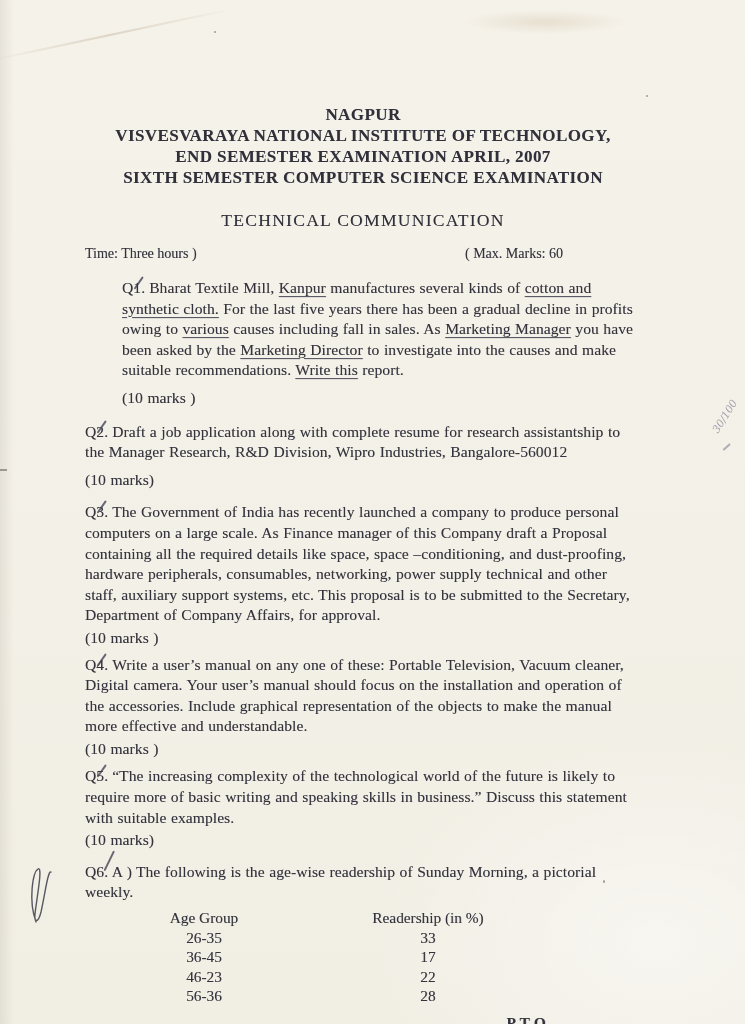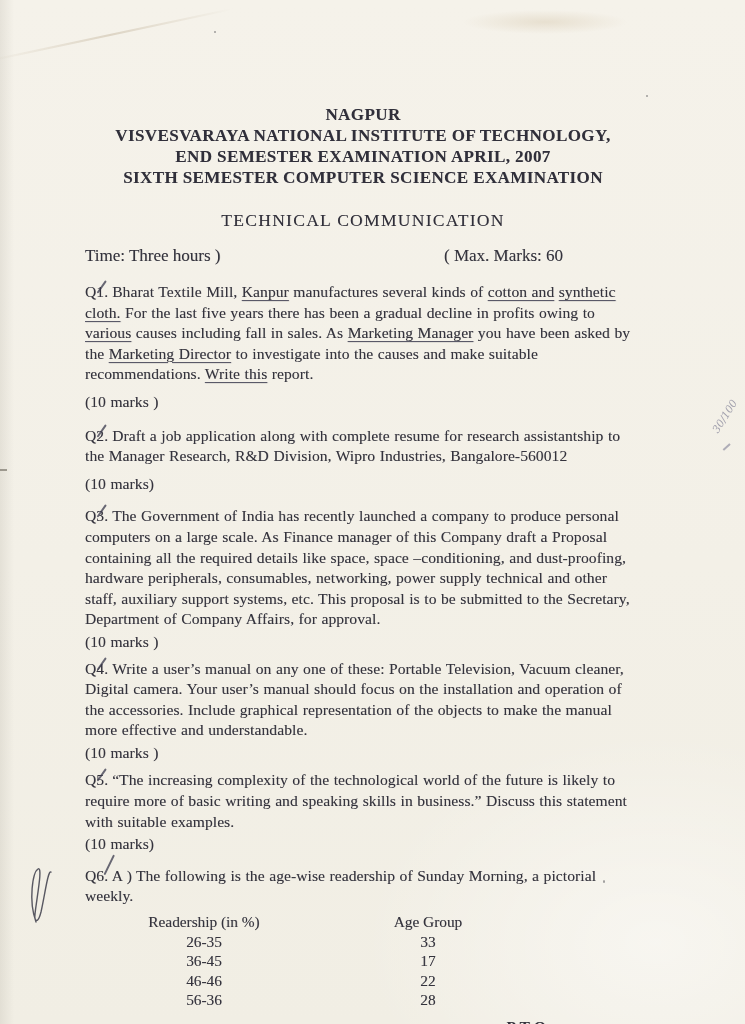--- a/index.html
+++ b/index.html
@@ -26,25 +26,25 @@
   .speck{position:absolute;background:rgba(70,70,76,.5);border-radius:50%;}
   .content{position:absolute;left:85px;top:104px;width:556px;}
   .hline{
     text-align:center;font-weight:700;font-size:17px;line-height:21px;letter-spacing:.4px;color:#302f3a;
   }
   .subject{
     text-align:center;font-weight:400;font-size:17.5px;letter-spacing:1.3px;margin-top:22px;color:#302f3a;
   }
   .meta{
     display:flex;justify-content:space-between;align-items:flex-end;
-    margin-top:15px;padding-right:78px;font-size:17px;
+    margin-top:15px;padding-right:78px;font-size:14px;
   }
   .q{position:relative;font-size:15.5px;line-height:20.6px;letter-spacing:.1px;word-spacing:.5px;}
   .q p{margin:0;}
-  .q1{margin-top:16px;}
+  .q1{margin-top:16px;margin-left:37px;}
   .q2{margin-top:13px;}
   .q3{margin-top:12px;}
   .q4{margin-top:6px;}
   .q5{margin-top:7px;}
   .q6{margin-top:11px;}
   .qnum{position:relative;margin-right:4px;}
   .tick{
     position:absolute;width:15px;height:1.5px;border-radius:1px;
     background:rgba(58,58,76,.75);transform:rotate(-55deg);
     left:9px;top:3px;
@@ -124,33 +124,33 @@
       <p><span class="qnum"><span>Q5.</span><i class="tick"></i></span><span>“The increasing complexity of the technological world of the future is likely to require more of basic writing and speaking skills in business.”  Discuss this statement with suitable examples.</span></p>
       <div class="marks tight">(10 marks)</div>
     </div>
 
     <div class="q q6">
       <p><span class="qnum"><span>Q6. A )</span><i class="tick long"></i></span><span>The following is the age-wise readership of Sunday Morning, a pictorial weekly.</span></p>
     </div>
 
     <div class="rtable">
       <div class="trow">
+        <span>Age Group</span>
         <span>Readership (in %)</span>
-        <span>Age Group</span>
       </div>
       <div class="trow">
         <span>26-35</span>
         <span>33</span>
       </div>
       <div class="trow">
         <span>36-45</span>
         <span>17</span>
       </div>
       <div class="trow">
-        <span>46-46</span>
+        <span>46-23</span>
         <span>22</span>
       </div>
       <div class="trow">
         <span>56-36</span>
         <span>28</span>
       </div>
     </div>
 
     <div class="pto">P.T.O.</div>
 

